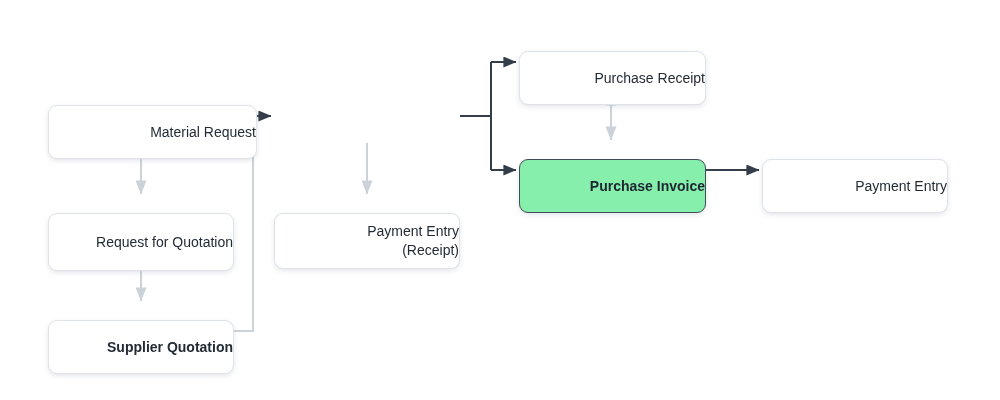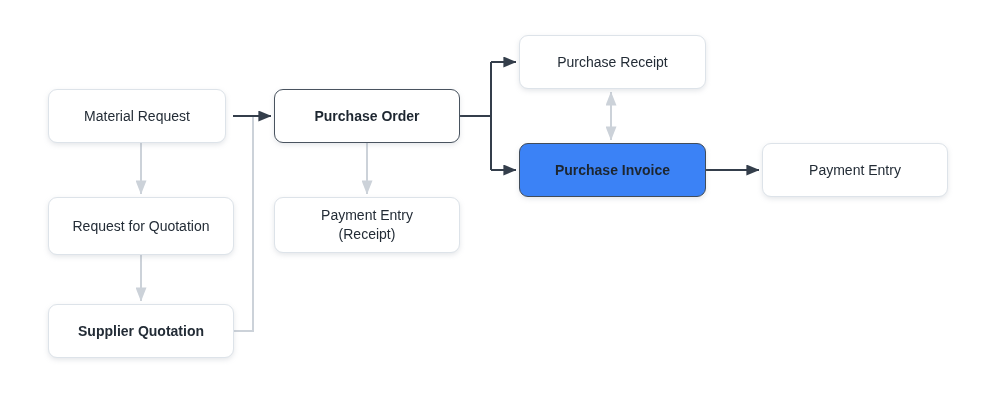--- a/index.html
+++ b/index.html
@@ -15,44 +15,45 @@
     position: absolute;
     left: 0; top: 0;
     width: 1000px; height: 400px;
     pointer-events: none;
   }
   .node {
     position: absolute;
     box-sizing: border-box;
     display: flex;
     flex-direction: column;
-    align-items: center;
+    align-items: flex-end;
     justify-content: center;
     background: #ffffff;
     border: 1px solid #dde3e9;
     border-radius: 9px;
     box-shadow: 0 2px 5px rgba(150,160,172,0.25);
     font-size: 14px;
     color: #232c36;
     text-align: center;
     line-height: 1.35;
+    margin-top: 16px;
   }
   .node.em {
     border: 1.5px solid #49535f;
     font-weight: 700;
     color: #1d2630;
   }
   .node.hl {
-    background: #3b82f6;
+    background: #86efac;
     border: 1.5px solid #414c59;
     font-weight: 700;
     color: #1d2630;
   }
   
-  .n-mr  { left: 48px;  top: 89px;  width: 178px; height: 54px; }
+  .n-mr  { left: 48px;  top: 89px;  width: 209px; height: 54px; }
   .n-rfq { left: 48px;  top: 197px; width: 186px; height: 58px; }
   .n-sq  { left: 48px;  top: 304px; width: 186px; height: 54px; font-weight: bold; }
   .n-po  { left: 274px; top: 89px;  width: 186px; height: 54px; }
   .n-pea { left: 274px; top: 197px; width: 186px; height: 56px; }
   .n-pr  { left: 519px; top: 35px;  width: 187px; height: 54px; }
   .n-pi  { left: 519px; top: 143px; width: 187px; height: 54px; }
   .n-pe  { left: 762px; top: 143px; width: 186px; height: 54px; }
 </style>
 </head>
 <body>
@@ -88,23 +89,20 @@
   </div>
 
   <div class="node n-rfq">
     <span>Request for Quotation</span>
   </div>
 
   <div class="node n-sq">
     <span>Supplier Quotation</span>
   </div>
 
-  <div class="node n-po em">
-    <span>Purchase Order</span>
-  </div>
 
   <div class="node n-pea">
     <span>Payment Entry</span>
     <span>(Receipt)</span>
   </div>
 
   <div class="node n-pr">
     <span>Purchase Receipt</span>
   </div>
 

